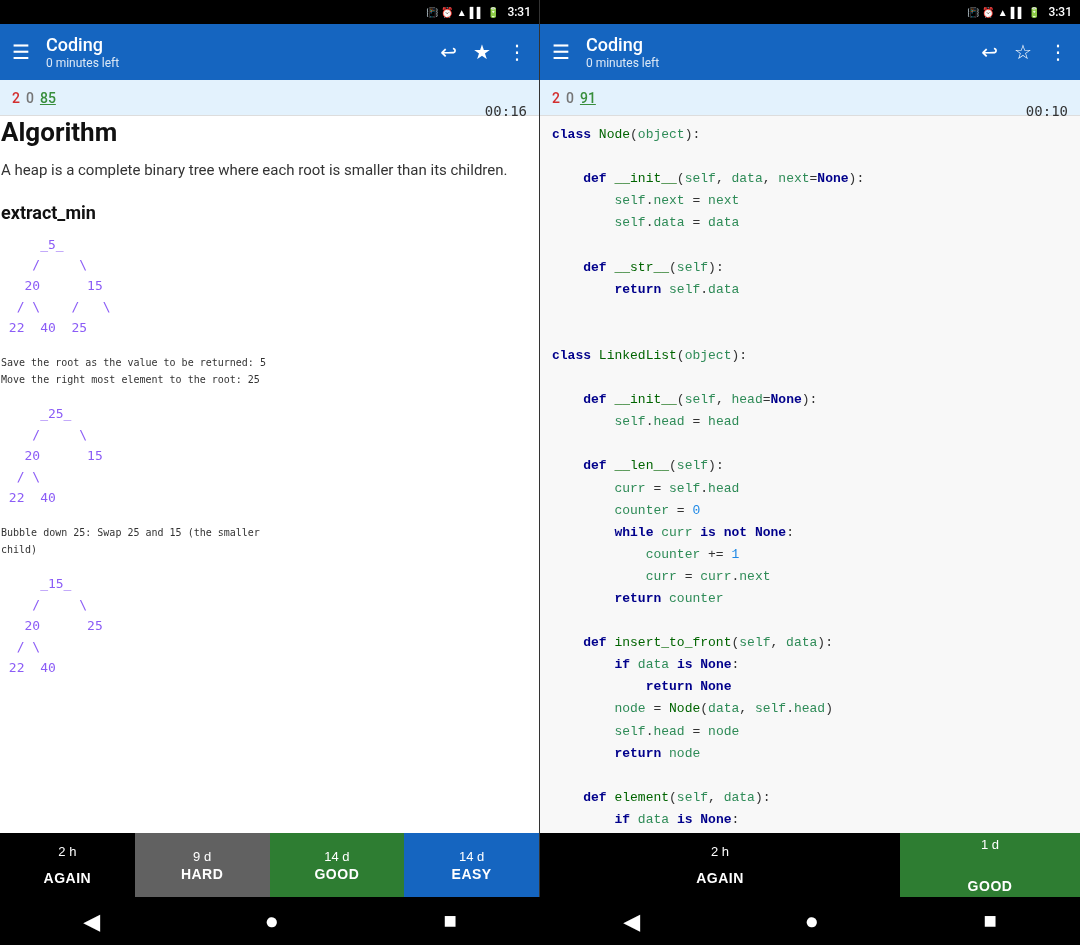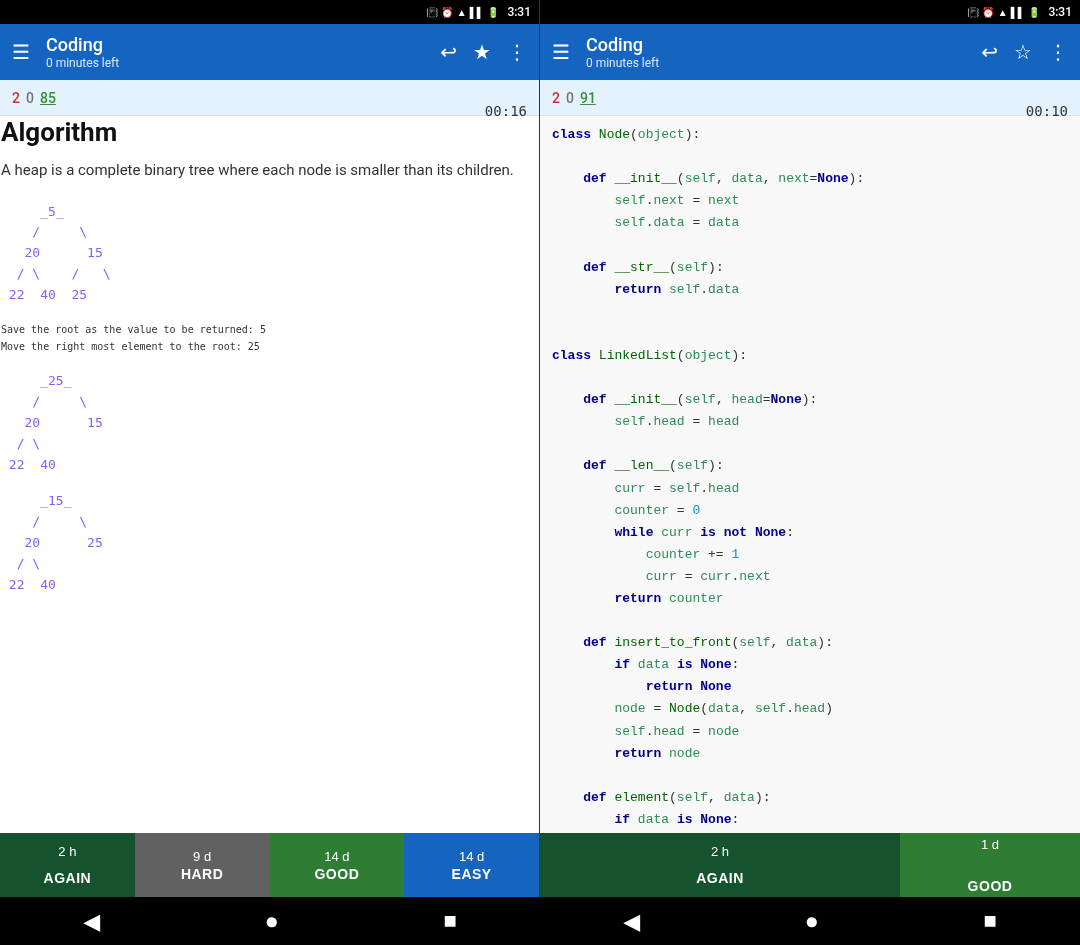--- a/index.html
+++ b/index.html
@@ -196,21 +196,21 @@
     .btn-top {
       font-size: 13px;
       font-weight: 400;
       margin-bottom: 2px;
     }
     .btn-bottom {
       font-size: 14px;
       font-weight: 700;
       letter-spacing: 0.5px;
     }
-    .btn-again { background: #14532d; gap: 9px; }
+    .btn-again { background: #000000; gap: 9px; }
     .btn-hard  { background: #616161; }
     .btn-good  { background: #2E7D32; }
     .btn-easy  { background: #1565C0; }
 
     
     .nav-bar {
       height: 48px;
       background: #000;
       display: flex;
       align-items: center;
@@ -257,33 +257,36 @@
       <div class="score-numbers">
         <span class="score-red">2</span>
         <span class="score-gray">0</span>
         <span class="score-green">85</span>
       </div>
       <span class="score-timer">00:16</span>
     </div>
 
     <div class="content">
       <div class="algorithm-title">Algorithm</div>
-      <div class="algorithm-desc">A heap is a complete binary tree where each node is smaller than its children.</div>
+      <div class="algorithm-desc">A heap is a complete binary tree where each root is smaller than its children.</div>
+      <div class="extract-min-title">extract_min</div>
       <div class="tree-diagram">     _5_
     /     \
    20      15
   / \    /   \
  22  40  25</div>
       <div class="algo-text">Save the root as the value to be returned: 5
 Move the right most element to the root: 25</div>
       <div class="tree-diagram">     _25_
     /     \
    20      15
   / \
  22  40</div>
+      <div class="algo-text">Bubble down 25: Swap 25 and 15 (the smaller
+child)</div>
       <div class="tree-diagram">     _15_
     /     \
    20      25
   / \
  22  40</div>
     </div>
 
     <div class="bottom-buttons">
       <button class="btn btn-again">
         <span class="btn-top">2 h</span>

